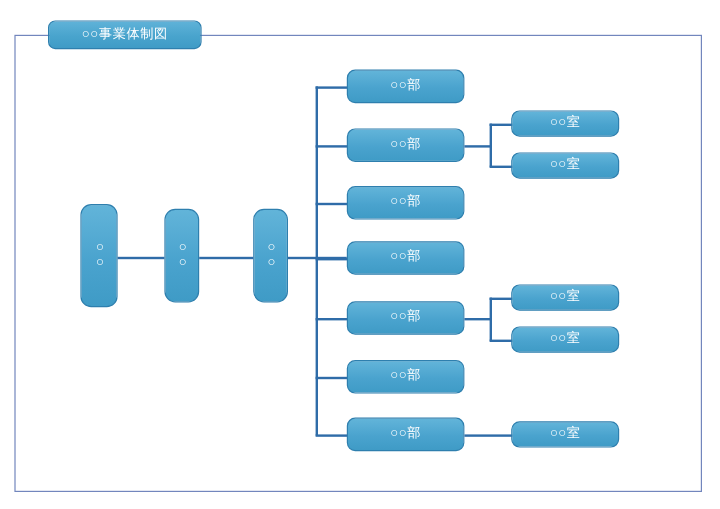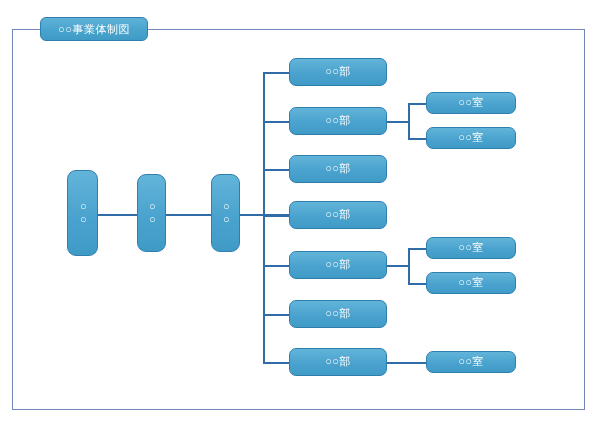--- a/index.html
+++ b/index.html
@@ -27,21 +27,21 @@
     height: 381px;
     border: 1.5px solid #7286bd;
     box-sizing: border-box;
     background: transparent;
   }
   
   .title-pill {
     position: absolute;
     left: 40px;
     top: 17px;
-    width: 108px;
+    width: 128px;
     height: 24px;
     box-sizing: border-box;
     border: 1.5px solid #2e7fae;
     border-radius: 6px;
     background: linear-gradient(180deg, #5fb2d8 0%, #49a4cd 55%, #3f9bc6 100%);
     display: flex;
     align-items: center;
     justify-content: center;
   }
   .title-pill .label {

